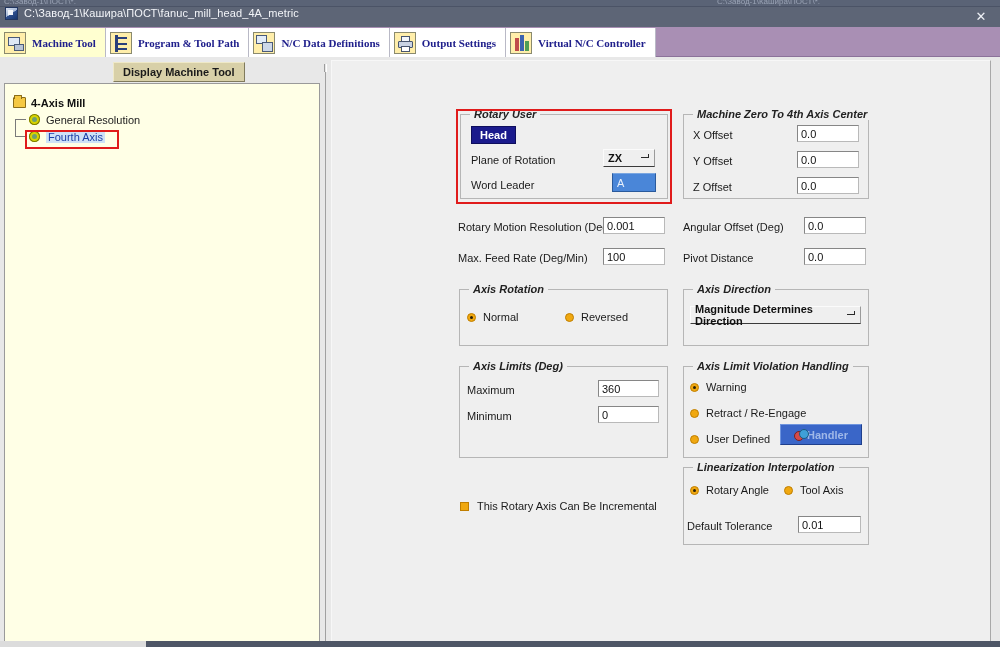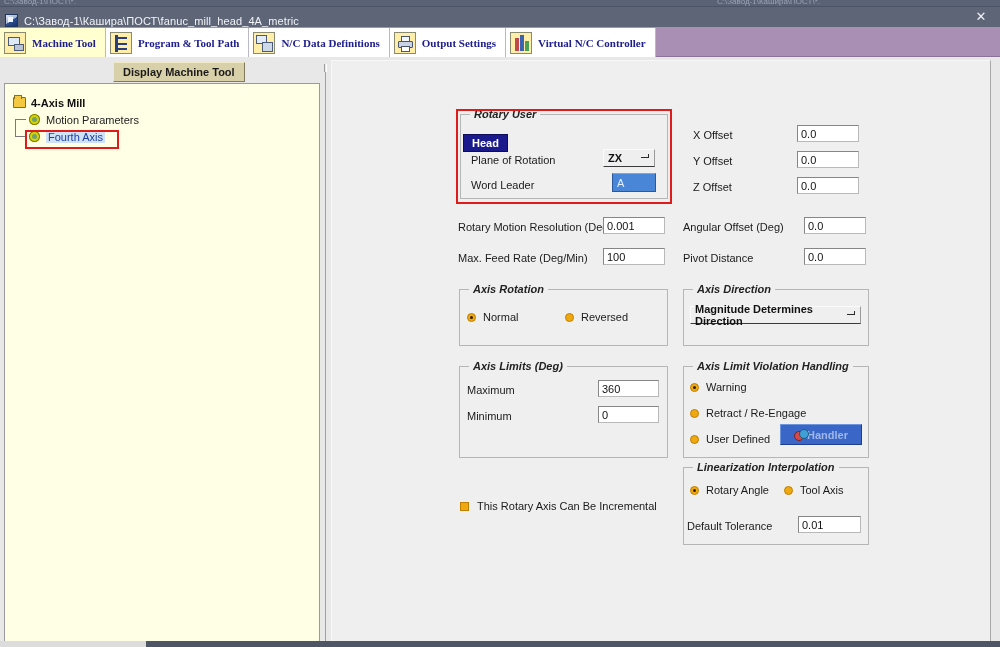--- a/index.html
+++ b/index.html
@@ -28,21 +28,21 @@
   .bg-strip-txt {
     position: absolute; top: -3px; left: 4px;
     font-size: 8px; color: #9aa3b5; white-space: nowrap;
   }
   .bg-strip-txt.right { left: auto; right: 180px; }
 
   
   .titlebar {
     position: absolute; left: 0; top: 7px; width: 1000px; height: 20px;
     background: #5d6576;
-    display: flex; align-items: flex-end;
+    display: flex; align-items: flex-start;
   }
   .title-icon {
     width: 13px; height: 13px; margin-left: 5px; margin-right: 6px;
     background: linear-gradient(145deg,#dfe6f2 0%, #9fb3d4 50%, #2f4f8f 51%, #16356e 100%);
     border: 1px solid #21355f;
     flex: 0 0 auto;
     position: relative;
   }
   .title-icon::after{
     content:''; position:absolute; left:2px; top:2px; width:5px; height:5px;
@@ -392,21 +392,21 @@
       <div class="tree">
 
         <div class="tree-row">
           <span class="tw-folder"></span>
           <span class="tree-lbl">4-Axis Mill</span>
         </div>
 
         <div class="tree-row child">
           <span class="tree-connector"></span>
           <span class="tw-gear"></span>
-          <span class="tree-lbl normal">Motion Parameters</span>
+          <span class="tree-lbl normal">General Resolution</span>
         </div>
 
         <div class="tree-row child">
           <span class="tree-vline"></span>
           <span class="tree-connector"></span>
           <span class="tw-gear"></span>
           <span class="tree-lbl sel">Fourth Axis</span>
         </div>
 
       </div>
@@ -416,31 +416,34 @@
     <div class="splitter">
       <div class="splitter-grip"></div>
       <div class="splitter-line"></div>
     </div>
 
     <div class="right-pane">
 
       <div class="grp" style="left:128px; top:53px; width:208px; height:85px;">
         <span class="glegend">Rotary User</span>
       </div>
-      <div class="head-btn" style="left:131px; top:65px;margin-top:8px;">Head</div>
+      <div class="head-btn" style="left:139px; top:65px;">Head</div>
       <div class="lbl" style="left:139px; top:93px;">Plane of Rotation</div>
       <div class="combo" style="left:271px; top:88px; width:52px;">
         <span>ZX</span>
         <span class="arrow"></span>
       </div>
       <div class="lbl" style="left:139px; top:118px;">Word Leader</div>
       <div class="wl-field" style="left:280px; top:112px; width:44px;">A</div>
 
       <div class="red-box" style="left:124px; top:48px; width:216px; height:95px;"></div>
 
+      <div class="grp" style="left:351px; top:53px; width:186px; height:85px;">
+        <span class="glegend">Machine Zero To 4th Axis Center</span>
+      </div>
       <div class="lbl" style="left:361px; top:68px;">X Offset</div>
       <div class="tf" style="left:465px; top:64px; width:62px;">0.0</div>
       <div class="lbl" style="left:361px; top:94px;">Y Offset</div>
       <div class="tf" style="left:465px; top:90px; width:62px;">0.0</div>
       <div class="lbl" style="left:361px; top:120px;">Z Offset</div>
       <div class="tf" style="left:465px; top:116px; width:62px;">0.0</div>
 
       <div class="lbl" style="left:126px; top:160px;">Rotary Motion Resolution (Deg)</div>
       <div class="tf" style="left:271px; top:156px; width:62px;">0.001</div>
 

